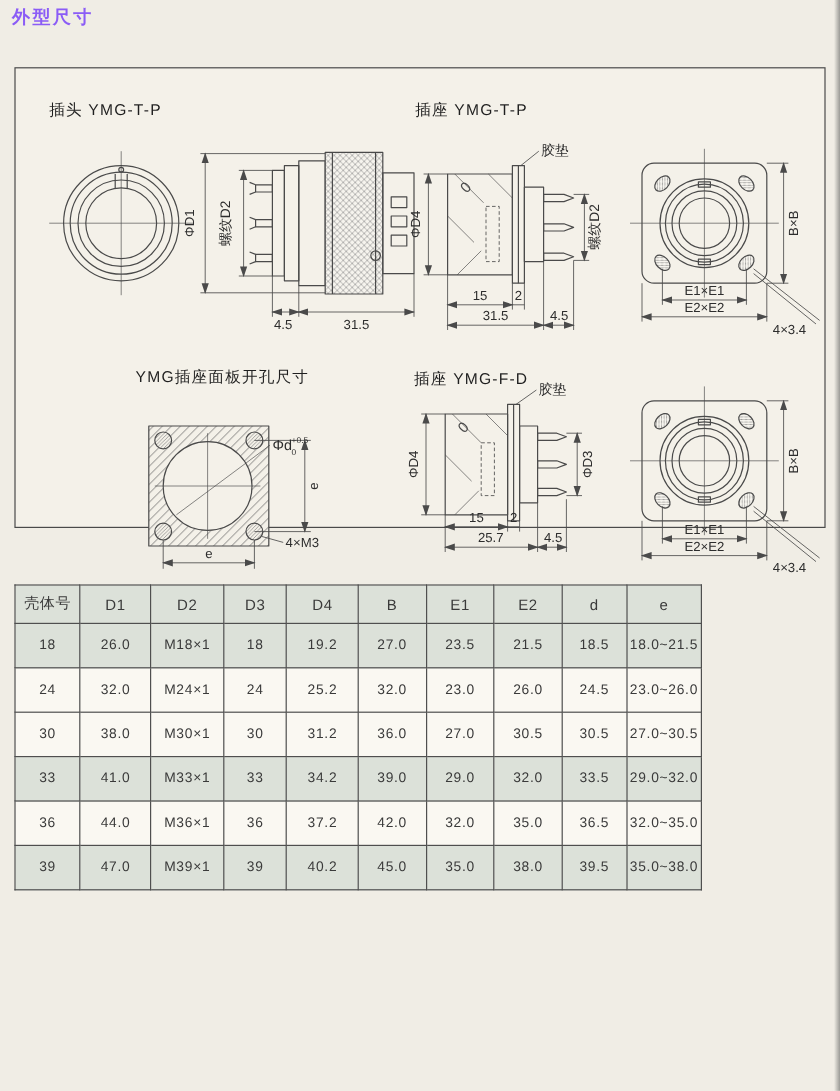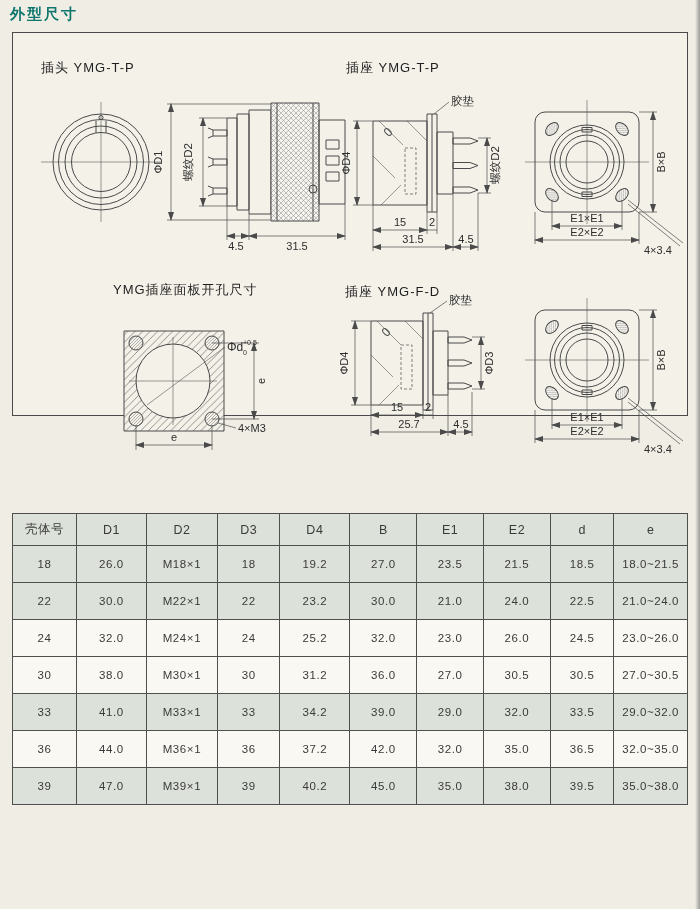--- a/index.html
+++ b/index.html
@@ -3,32 +3,32 @@
 <meta charset="utf-8">
 <style>
   :root{
     --paper:#f0ede5; --panel:#f4f1e9; --line:#4a4a4a;
     --row_shade:#dce1d9; --row_plain:#faf8f2; --table_border:#4f4f4f; --text:#333333;
   }
   html,body{margin:0;padding:0;}
   body{width:700px;height:909px;background:var(--paper);position:relative;overflow:hidden;
        font-family:"Liberation Sans","DejaVu Sans",sans-serif;color:var(--text);}
   .page-title{position:absolute;left:10px;top:5px;font-size:15px;font-weight:bold;
-       letter-spacing:2px;color:#0f766e;}
-  .diagram-box{position:absolute;left:12px;top:32px;width:676px;height:384px;
+       letter-spacing:2px;color:#8b5cf6;}
+  .diagram-box{position:absolute;left:12px;top:56px;width:676px;height:384px;
        border:1.5px solid #4a4a4a;background:var(--panel);box-sizing:border-box;}
   .dlabel{position:absolute;font-size:13px;color:#1f1f1f;letter-spacing:1px;white-space:nowrap;}
   .diagram-box svg{position:absolute;overflow:visible;}
   svg text{font-family:"Liberation Sans","DejaVu Sans",sans-serif;font-size:11px;fill:#2d2d2d;stroke:none;}
   svg text.cjk{font-size:11.5px;}
   svg text.tol{font-size:7px;}
   .part{stroke:var(--line);fill:none;stroke-width:1;stroke-linejoin:round;}
   .thin{stroke-width:0.55;}
   .dims{stroke:var(--line);fill:none;stroke-width:0.7;}
-  table.dim-table{position:absolute;left:12px;top:513px;width:676px;border-collapse:collapse;
+  table.dim-table{position:absolute;left:12px;top:487px;width:573px;border-collapse:collapse;
        table-layout:fixed;background:var(--row_plain);}
   .dim-table th,.dim-table td{border:1.5px solid var(--table_border);text-align:center;
        font-weight:normal;padding:0;}
   .dim-table th{height:31px;font-size:12.5px;color:#3a3a3a;letter-spacing:0.5px;}
   .dim-table td{height:36px;font-size:11.5px;color:#3a3a3a;letter-spacing:0.6px;}
   .dim-table thead tr{background:var(--row_shade);}
   .dim-table tr.shaded{background:var(--row_shade);padding-left:32px;}
   .scan-edge{position:absolute;right:0;top:0;width:5px;height:100%;
        background:linear-gradient(to right, rgba(0,0,0,0), #9a9a96);}
 </style>
@@ -305,32 +305,20 @@
         <td>26.0</td>
         <td>M18×1</td>
         <td>18</td>
         <td>19.2</td>
         <td>27.0</td>
         <td>23.5</td>
         <td>21.5</td>
         <td>18.5</td>
         <td>18.0~21.5</td>
       </tr>
-      <tr class="shaded">
-        <td>22</td>
-        <td>30.0</td>
-        <td>M22×1</td>
-        <td>22</td>
-        <td>23.2</td>
-        <td>30.0</td>
-        <td>21.0</td>
-        <td>24.0</td>
-        <td>22.5</td>
-        <td>21.0~24.0</td>
-      </tr>
       <tr>
         <td>24</td>
         <td>32.0</td>
         <td>M24×1</td>
         <td>24</td>
         <td>25.2</td>
         <td>32.0</td>
         <td>23.0</td>
         <td>26.0</td>
         <td>24.5</td>

